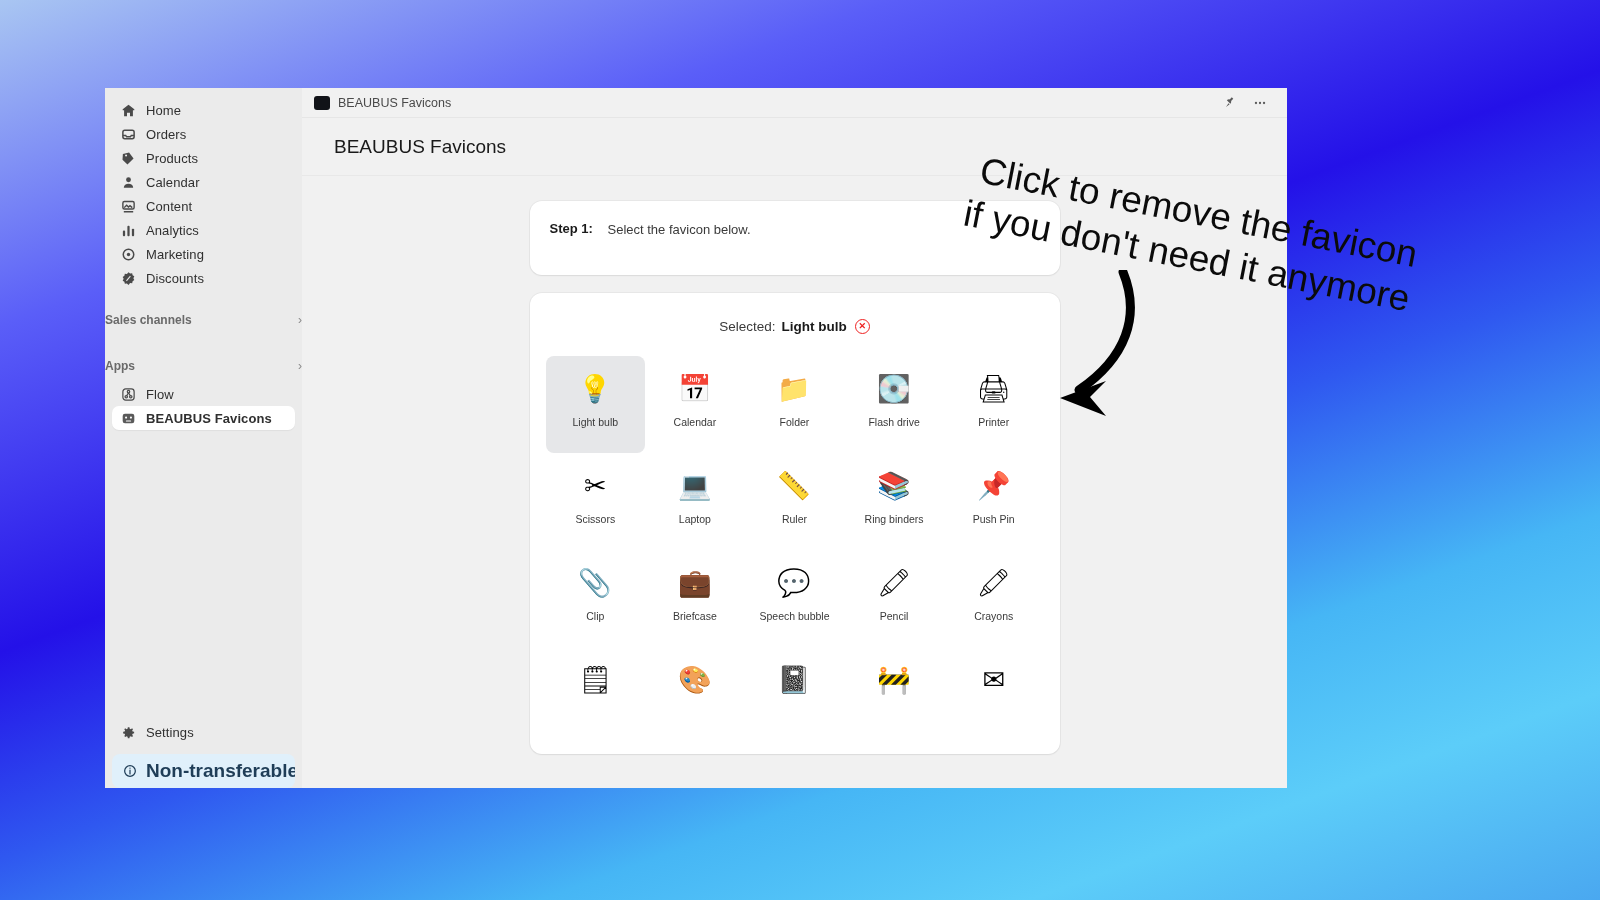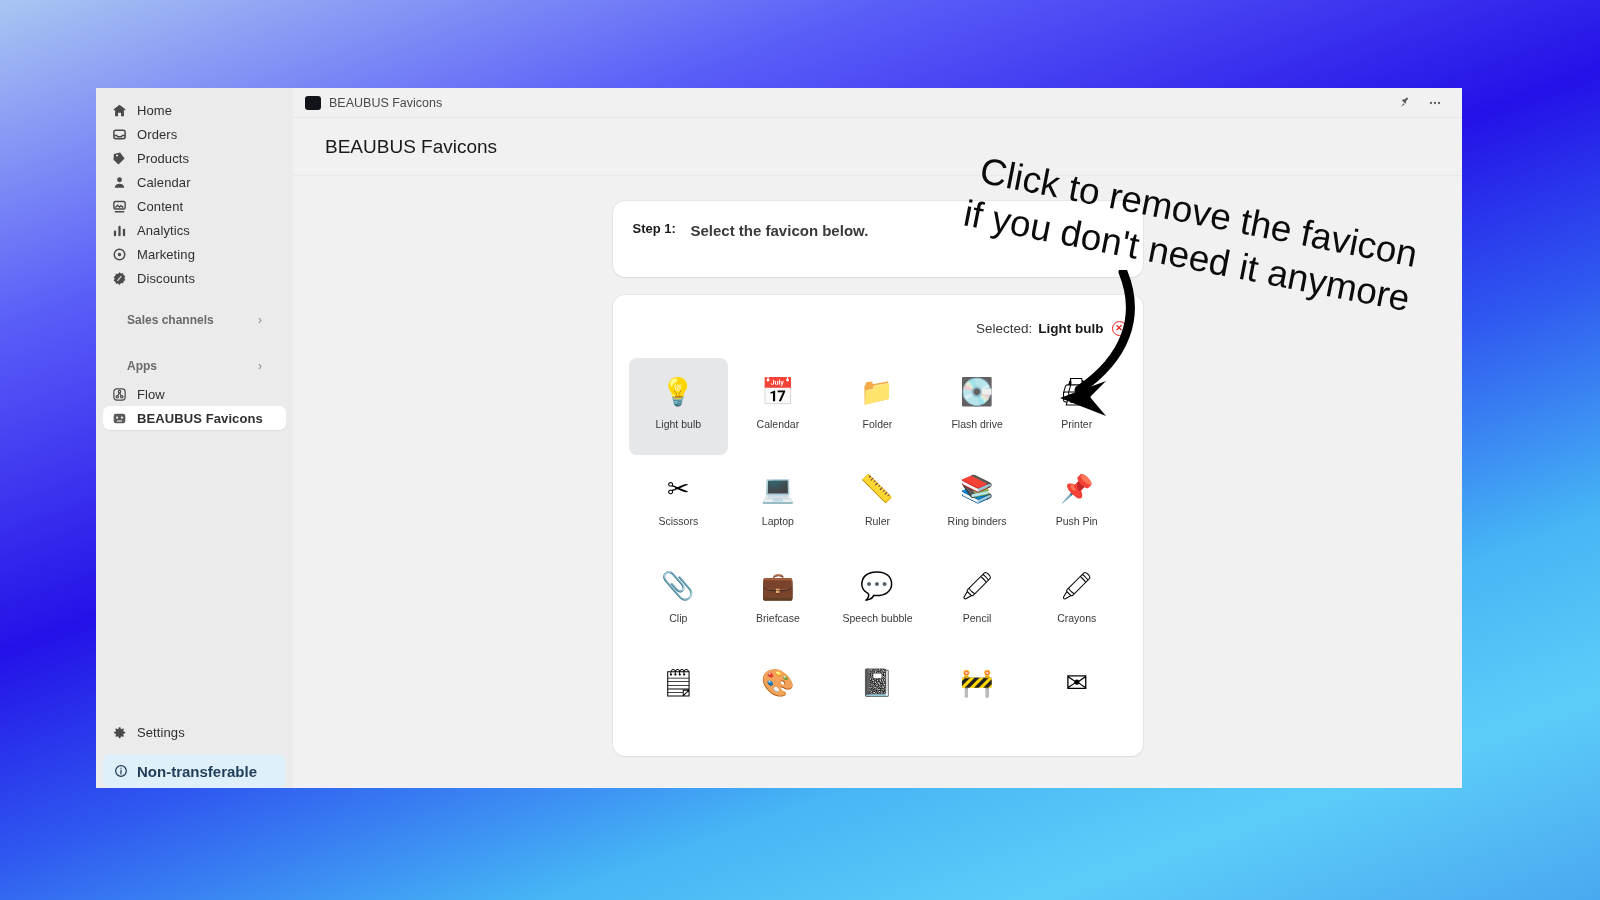--- a/index.html
+++ b/index.html
@@ -11,22 +11,22 @@
   body {
     background: linear-gradient(160deg,
       #a9c6f2 0%, #5a5ef8 22%, #2411e8 44%, #2f58f0 58%,
       #46b6f5 74%, #5ccdf9 86%, #4aa8f0 100%);
     position: relative;
   }
 
   
   .app-window {
     position: absolute;
-    left: 96px; top: 88px;
-    width: 1366px; height: 700px;
+    left: 105px; top: 88px;
+    width: 1182px; height: 700px;
     background: #0f172a;
     overflow: hidden;
     display: flex;
   }
 
   
   .sidebar {
     width: 197px; flex: 0 0 197px;
     background: #ebebeb;
     position: relative;
@@ -47,33 +47,33 @@
   .nav-item.selected .nav-label { font-weight: 600; }
   .nav-icon {
     width: 16px; height: 16px; flex: 0 0 16px;
     display: flex; align-items: center; justify-content: center;
     color: #4a4a4a;
   }
   .nav-icon svg { display: block; }
 
   .nav-section {
     display: flex; align-items: center; justify-content: space-between;
-    padding: 0 31px; margin-top: 20px; margin-bottom: 6px; height: 20px;
+    padding: 0 0; margin-top: 20px; margin-bottom: 6px; height: 20px;
   }
   .nav-section-label { font-size: 12px; color: #6a6a6a; font-weight: 600; }
   .nav-section-chev { font-size: 12px; color: #8a8a8a; line-height: 1; }
 
   .sidebar-bottom { margin-top: auto; padding-bottom: 0; }
   .banner {
     margin: 10px 7px 0 7px;
     background: #e0f0fb; border-radius: 8px;
     padding: 8px 10px; display: flex; align-items: center; gap: 8px;
     height: 34px; overflow: hidden;
   }
-  .banner-text { font-size: 15px; font-weight: 600; color: #1f3d57; white-space: nowrap; }
+  .banner-text { font-size: 19px; font-weight: 600; color: #1f3d57; white-space: nowrap; }
 
   
   .main { flex: 1; display: flex; flex-direction: column; background: #f1f1f1; min-width: 0; }
 
   .topbar {
     height: 30px; background: #f1f1f1;
     display: flex; align-items: center;
     padding: 0 16px 0 12px; gap: 8px;
     border-bottom: 1px solid #e6e6e6;
   }
@@ -100,28 +100,28 @@
     background: #ffffff; border-radius: 12px;
     box-shadow: 0 0 0 1px rgba(0,0,0,.04), 0 1px 2px rgba(0,0,0,.06);
     padding: 20px 20px 22px 20px;
   }
   .card + .card { margin-top: 18px; }
 
   .card-title { font-size: 13.5px; font-weight: 700; color: #1a1a1a; margin-bottom: 18px; }
 
   .step-row { display: flex; margin-bottom: 14px; }
   .step-label { font-size: 13px; font-weight: 700; color: #1a1a1a; width: 58px; flex: 0 0 58px; }
-  .step-text { font-size: 15px; color: #3a3a3a; line-height: 1.35; font-weight: bold; }
+  .step-text { font-size: 13px; color: #3a3a3a; line-height: 1.35; }
   .step-link { color: #2b31f5; text-decoration: underline; cursor: pointer; }
   .note-text { font-size: 13px; color: #3a3a3a; margin-top: 2px; }
 
   
   .selector-card { padding: 26px 16px 10px 16px; }
   .selected-row {
-    display: flex; align-items: center; justify-content: flex-end; gap: 6px;
+    display: flex; align-items: center; justify-content: center; gap: 6px;
     margin-bottom: 22px;
   }
   .selected-prefix { font-size: 13.5px; color: #3a3a3a; }
   .selected-name { font-size: 13.5px; color: #1a1a1a; font-weight: 700; }
   .remove-btn {
     width: 15px; height: 15px; border-radius: 50%;
     border: 1.4px solid #ef2222; color: #ef2222;
     display: flex; align-items: center; justify-content: center;
     font-size: 9px; font-weight: 700; cursor: pointer; line-height: 1;
     margin-left: 2px;

